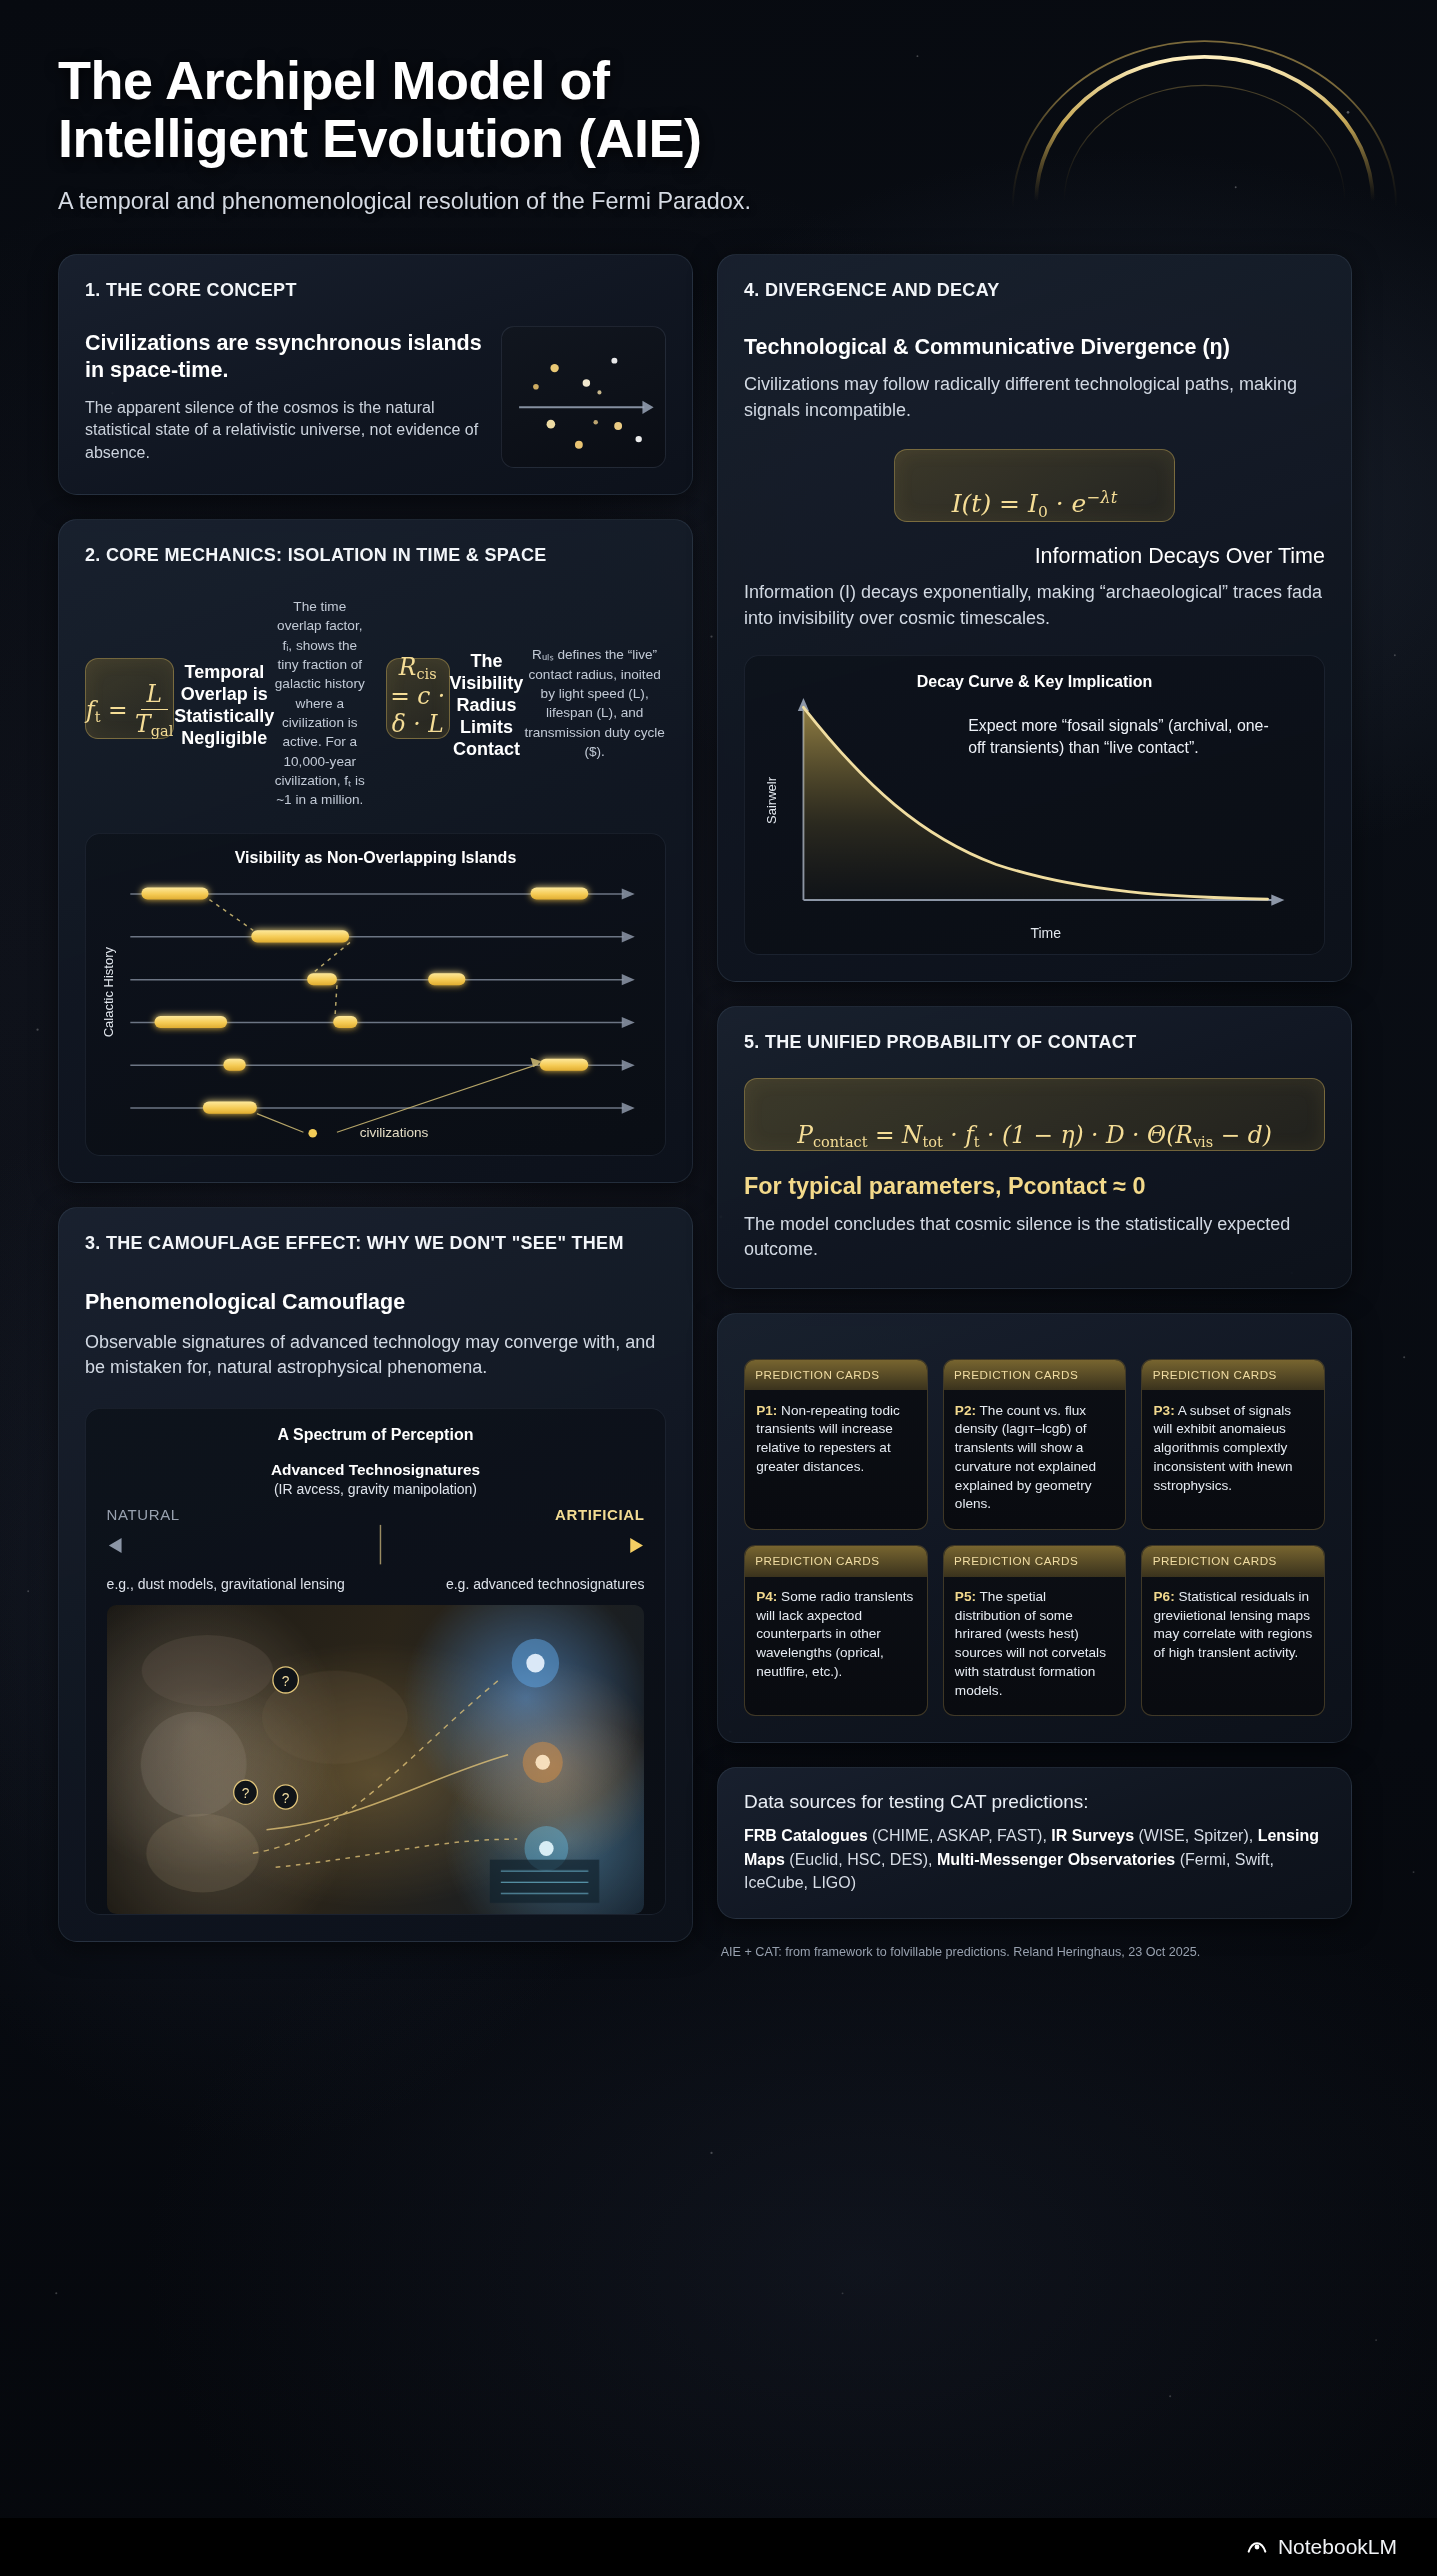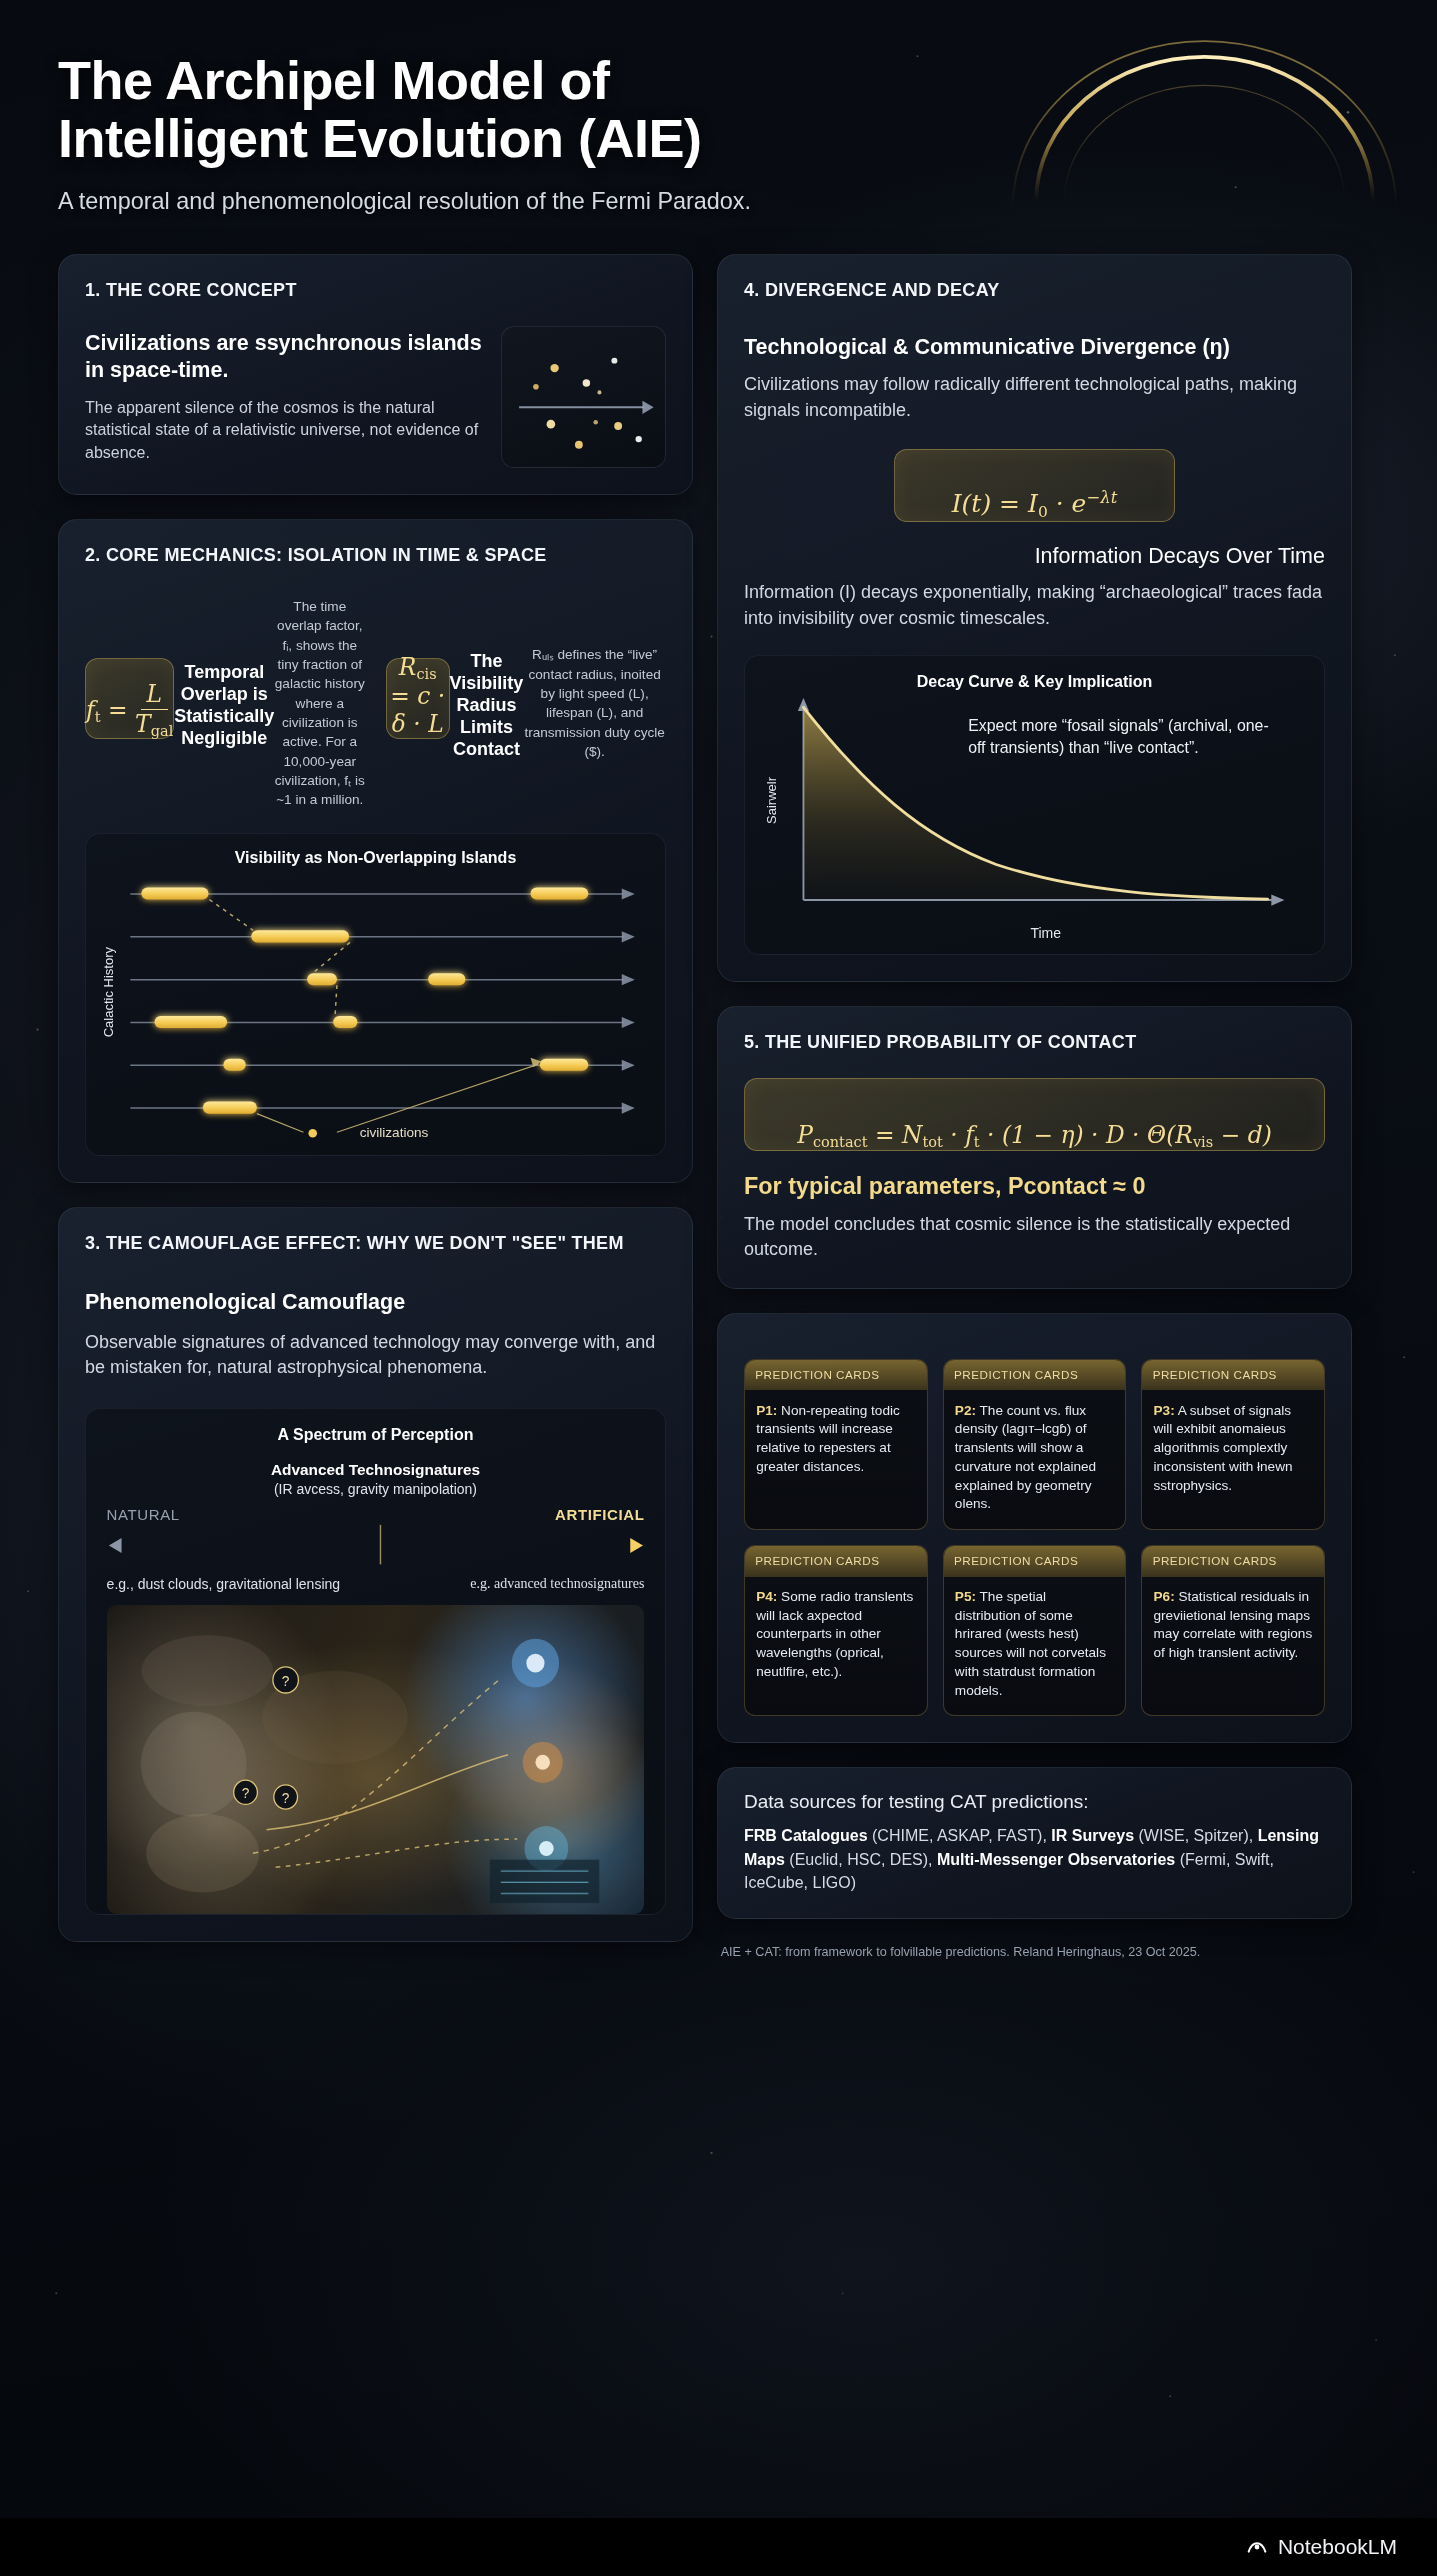--- a/index.html
+++ b/index.html
@@ -362,22 +362,22 @@
                   <stop offset="48%" stop-color="#b8a878"></stop>
                 <stop offset="100%" stop-color="#f6cf63"></stop>
               </linearGradient>
             </defs>
             <line x1="300" y1="2" x2="300" y2="44" stroke="#9a8c62" stroke-width="1.6"></line>
             <line x1="14" y1="24" x2="576" y2="24" stroke="url(#specg)" stroke-width="2.6"></line>
             <path d="M16 16 L2 24 L16 32 Z" fill="#8c96a6"></path>
             <path d="M574 16 L588 24 L574 32 Z" fill="#f6cf63"></path>
           </svg>
           <div style="display:flex;justify-content:space-between;margin-top:1.9px;">
-            <span style="font-size:14px;color:#dde2ea;line-height:1.35;max-width:45%;">e.g., dust clouds, gravitational lensing</span>
-            <span style="font-size:14px;color:#dde2ea;line-height:1.35;max-width:45%;text-align:right;font-family:Liberation Serif, serif;">e.g. advanced technosignatures</span>
+            <span style="font-size:14px;color:#dde2ea;line-height:1.35;max-width:45%;">e.g., dust models, gravitational lensing</span>
+            <span style="font-size:14px;color:#dde2ea;line-height:1.35;max-width:45%;text-align:right;">e.g. advanced technosignatures</span>
           </div>
           <div class="spectrum-img">
             <svg width="100%" height="100%" viewBox="0 0 590 330" preserveAspectRatio="none">
               <g opacity=".55">
                 <ellipse cx="110" cy="70" rx="72" ry="38" fill="#6d6154" opacity=".5"></ellipse>
                 <ellipse cx="95" cy="170" rx="58" ry="56" fill="#b9b0a0" opacity=".28"></ellipse>
                 <ellipse cx="105" cy="265" rx="62" ry="42" fill="#cbb894" opacity=".25"></ellipse>
                 <ellipse cx="250" cy="120" rx="80" ry="50" fill="#7a6b4e" opacity=".3"></ellipse>
               </g>
               <g>

